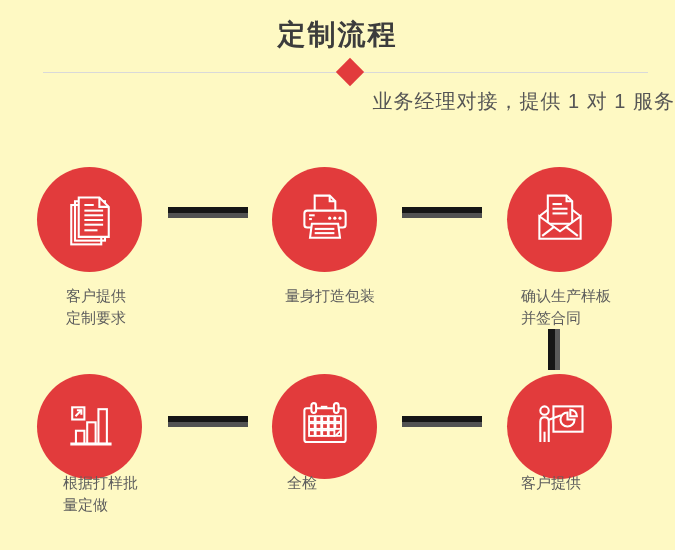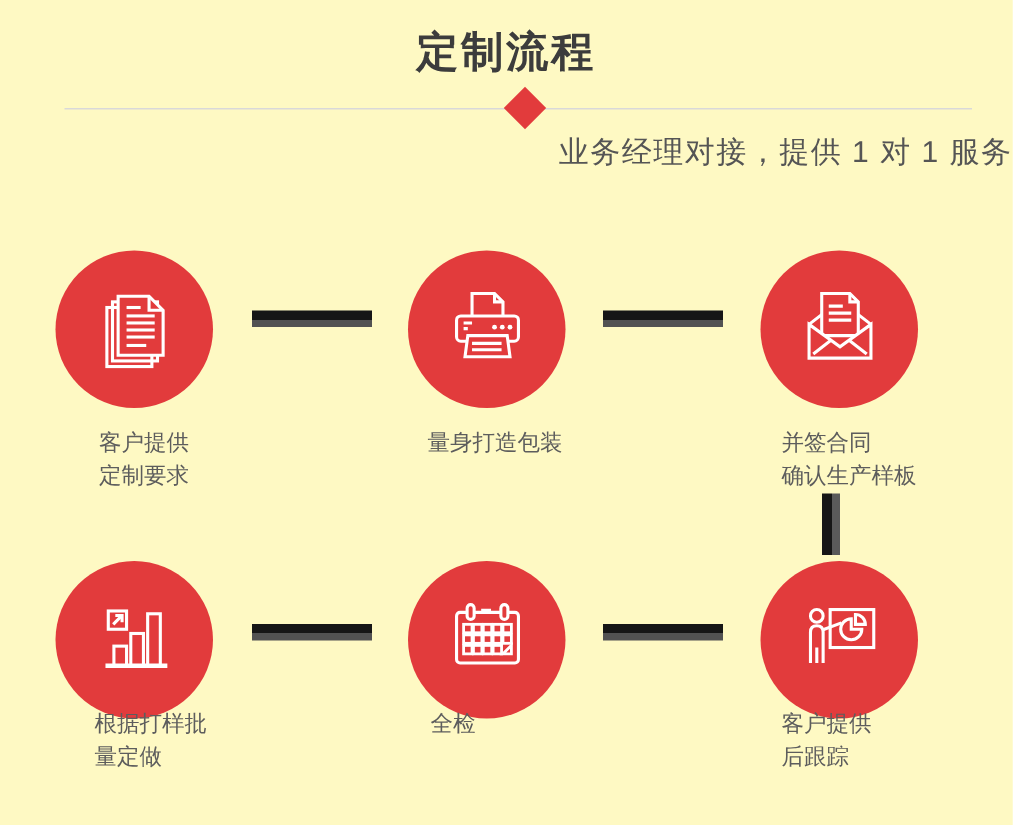--- a/index.html
+++ b/index.html
@@ -148,22 +148,22 @@
           <line x1="24" y1="15" x2="34" y2="15"></line>
           <line x1="24" y1="20" x2="40" y2="20"></line>
           <line x1="24" y1="25" x2="40" y2="25"></line>
           <path d="M10 28 L32 44 L54 28 V52 H10 Z" fill="#e23b3c"></path>
           <line x1="13" y1="49" x2="26" y2="39"></line>
           <line x1="51" y1="49" x2="38" y2="39"></line>
         </g>
       </svg>
     </div>
     <div class="step-label label3">
+      <div>确认生产样板</div>
       <div>并签合同</div>
-      <div>确认生产样板</div>
     </div>
   </div>
 
   <div class="step row2 col1">
     <div class="circle">
       <svg viewBox="0 0 64 64">
         <g class="icn">
           <rect x="17" y="36" width="9" height="14"></rect>
           <rect x="29" y="27" width="9" height="23"></rect>
           <rect x="41" y="13" width="9" height="37"></rect>
@@ -222,17 +222,16 @@
           <path d="M43 13.5 A7 7 0 0 1 50 20.5 L43 20.5 Z"></path>
           <circle cx="15.5" cy="14.5" r="4.5"></circle>
           <path d="M11 48 V26 Q11 21.5 15.5 21.5 Q20 21.5 20 26 V48"></path>
           <line x1="15.5" y1="37" x2="15.5" y2="48"></line>
           <line x1="19.5" y1="24.5" x2="33" y2="19.5"></line>
         </g>
       </svg>
     </div>
     <div class="step-label label6">
       <div>客户提供</div>
-      <div>后跟踪</div>
     </div>
   </div>
 
 </div>
 
 </body></html>

